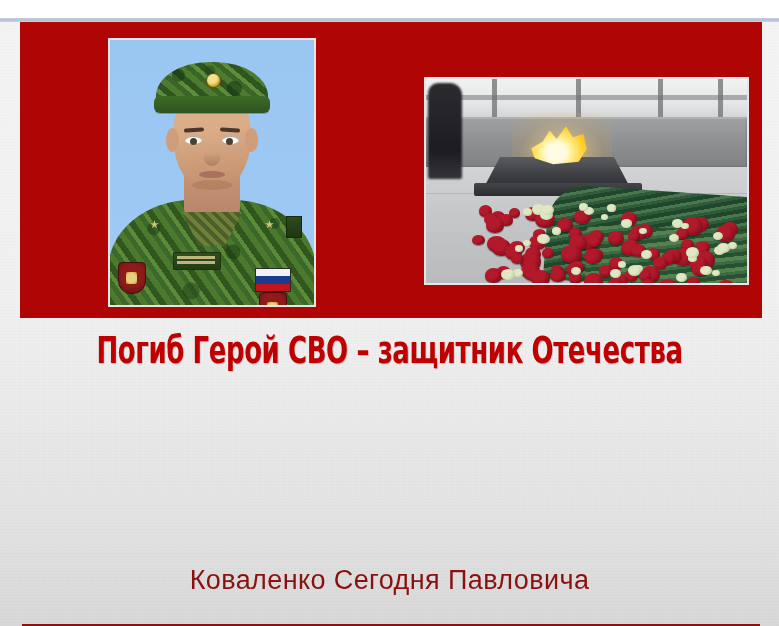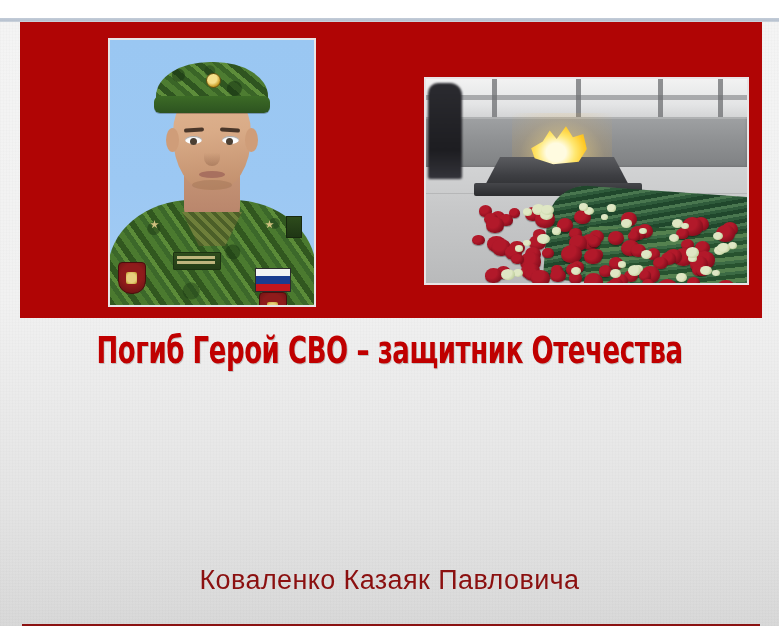--- a/index.html
+++ b/index.html
@@ -568,16 +568,16 @@
             <div class="lf" style="left: 191.832px; top: 182.203px; width: 8.00397px; height: 6.40318px;"></div>
             <div class="lf" style="left: 175.008px; top: 135.367px; width: 7.17104px; height: 5.73683px;"></div>
           </div>
       </div>
     </div>
   </div>
 
   <div id="headline">Погиб  Герой  СВО  –  защитник Отечества</div>
 
 
-  <div id="hero-name">Коваленко  Казаяк  Павловича</div>
+  <div id="hero-name">Коваленко  Сегодня  Павловича</div>
 
   <div id="bottom-rule"></div>
 </div>
 
 </body></html>

